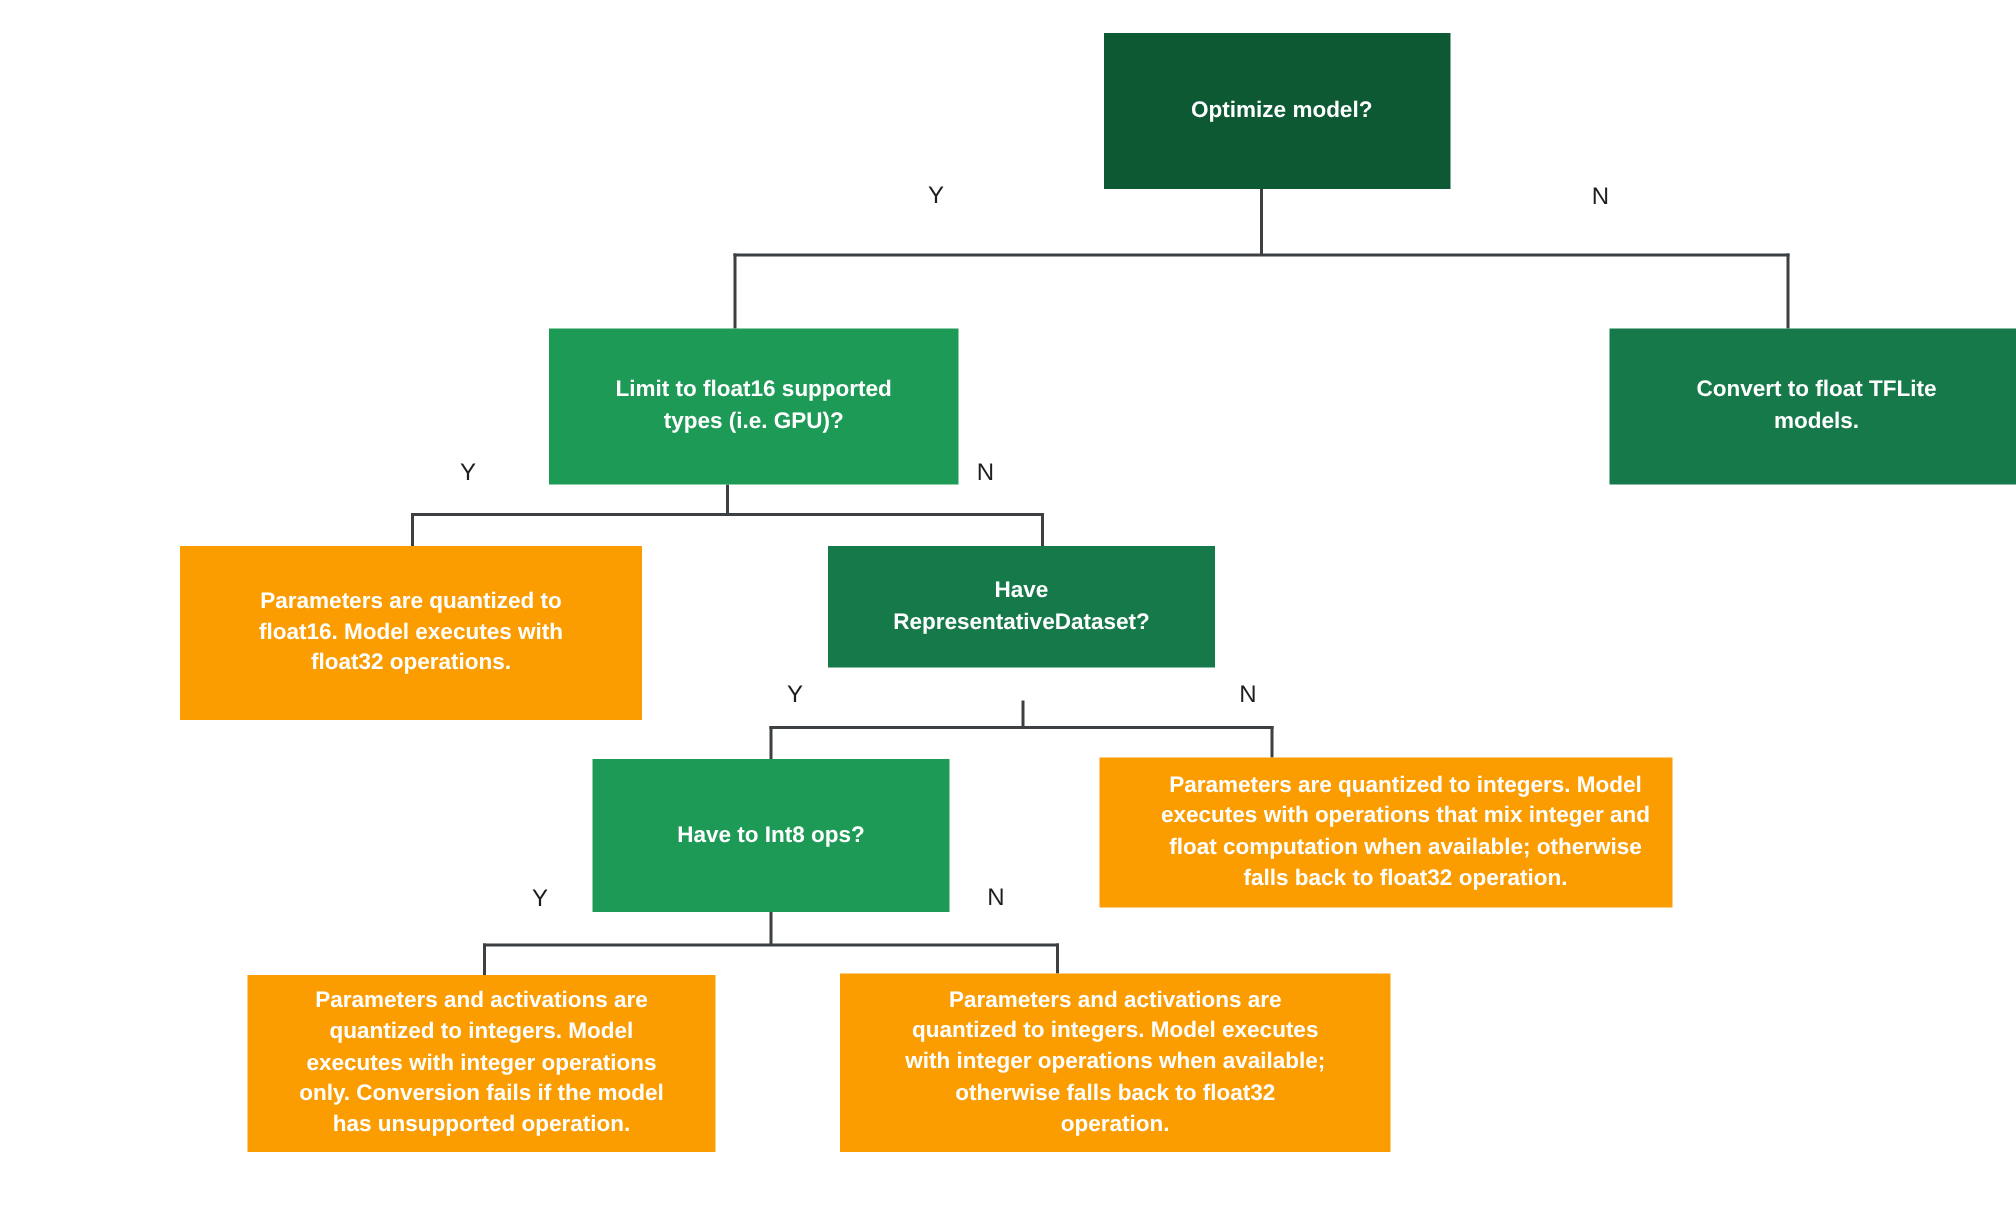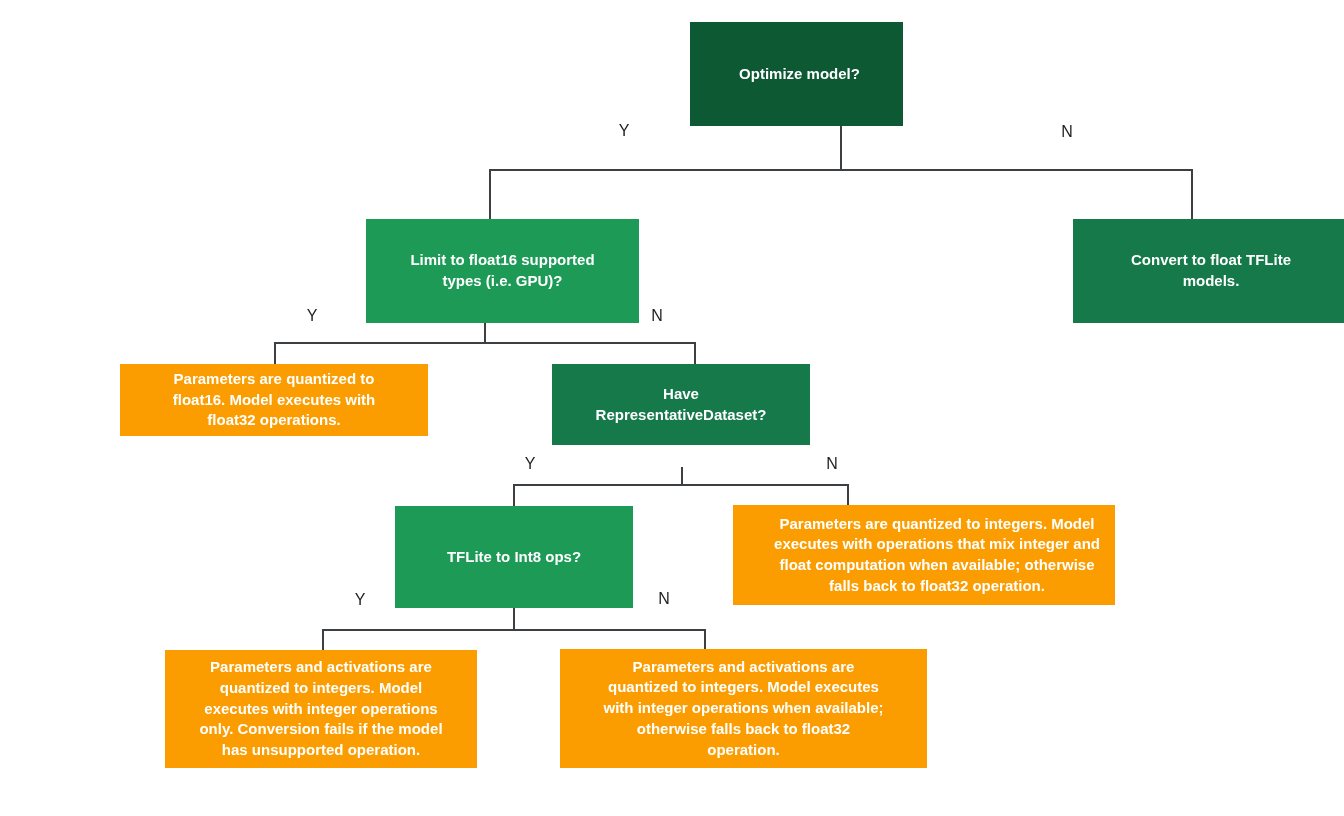--- a/index.html
+++ b/index.html
@@ -40,24 +40,24 @@
   }
   .branch-label {
     position: absolute;
     transform: translate(-50%, -50%);
     font-size: 16px;
     color: var(--branch-label);
     line-height: 1;
   }
 
   
-  #n-optimize  { left: 690px;  top: 22px;  width: 213px; height: 104px; padding-left: 12px; }
+  #n-optimize  { left: 736px;  top: 22px;  width: 231px; height: 104px; padding-left: 12px; }
   #n-float16q  { left: 366px;  top: 219px; width: 273px; height: 104px; }
   #n-convert   { left: 1073px; top: 219px; width: 276px; height: 104px; }
-  #n-f16res    { left: 120px;  top: 364px; width: 308px; height: 72px; }
+  #n-f16res    { left: 120px;  top: 364px; width: 308px; height: 116px; }
   #n-haverep   { left: 552px;  top: 364px; width: 258px; height: 81px; }
   #n-mixres    { left: 733px;  top: 505px; width: 382px; height: 100px; padding-left: 32px; }
   #n-int8q     { left: 395px;  top: 506px; width: 238px; height: 102px; }
   #n-int8only  { left: 165px;  top: 650px; width: 312px; height: 118px; }
   #n-int8fb    { left: 560px;  top: 649px; width: 367px; height: 119px; }
 </style>
 </head>
 <body>
 
 <div id="stage">
@@ -98,21 +98,21 @@
 models.</div>
   <div class="node orange" id="n-f16res">Parameters are quantized to
 float16. Model executes with
 float32 operations.</div>
   <div class="node green-mid" id="n-haverep">Have
 RepresentativeDataset?</div>
   <div class="node orange" id="n-mixres">Parameters are quantized to integers. Model
 executes with operations that mix integer and
 float computation when available; otherwise
 falls back to float32 operation.</div>
-  <div class="node green-bright" id="n-int8q">TFLite to Int8 ops?</div>
+  <div class="node green-bright" id="n-int8q">Have to Int8 ops?</div>
   <div class="node orange" id="n-int8only">Parameters and activations are
 quantized to integers. Model
 executes with integer operations
 only. Conversion fails if the model
 has unsupported operation.</div>
   <div class="node orange" id="n-int8fb">Parameters and activations are
 quantized to integers. Model executes
 with integer operations when available;
 otherwise falls back to float32
 operation.</div>

